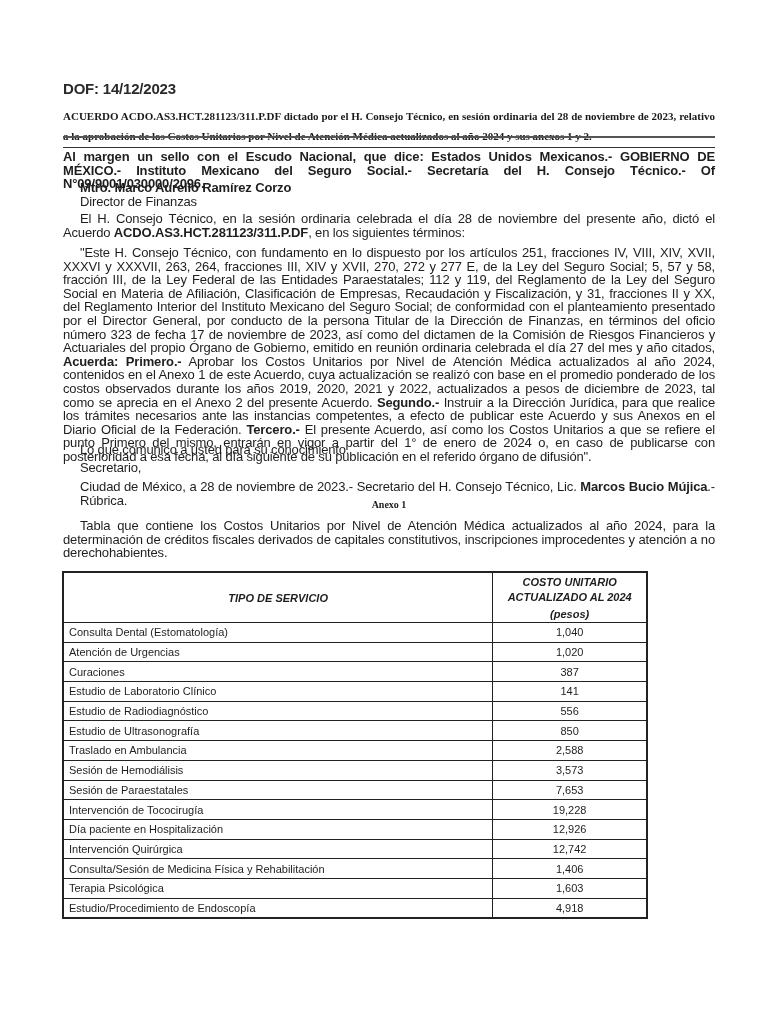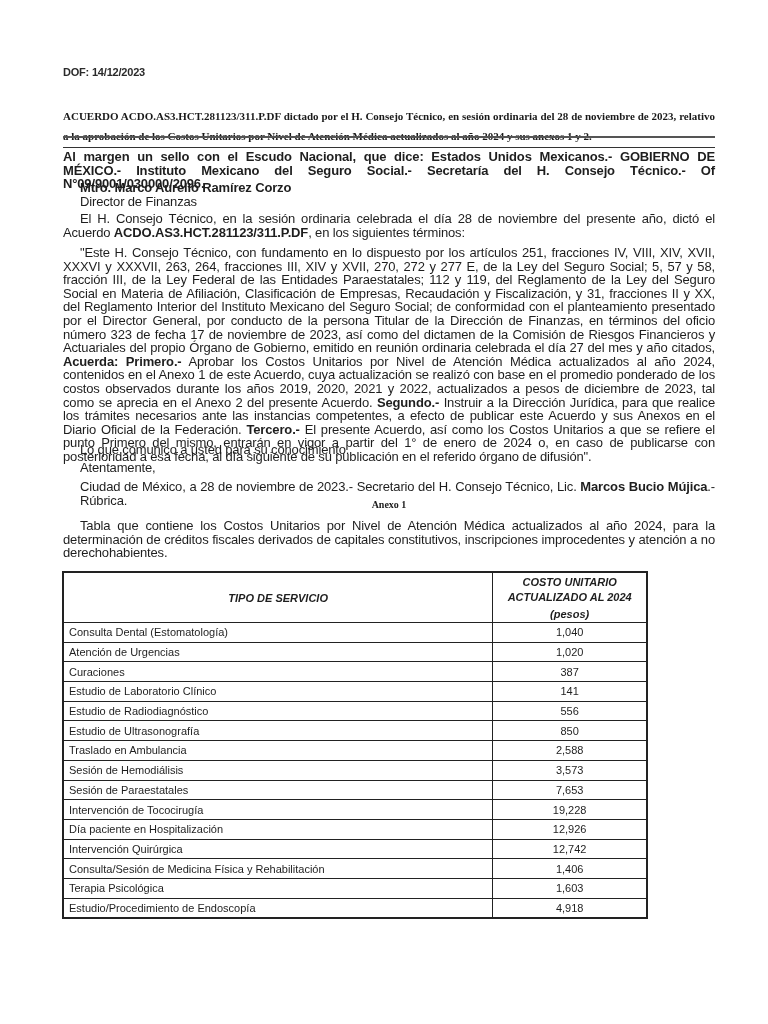--- a/index.html
+++ b/index.html
@@ -3,23 +3,23 @@
 <meta charset="utf-8">
 <style>
   html, body { margin: 0; padding: 0; background: #ffffff; }
   body {
     width: 768px; height: 1024px; position: relative; overflow: hidden;
     color: #1a1a1a;
     font-family: "Liberation Sans", sans-serif;
   }
   .page { position: absolute; left: 63px; top: 0; width: 652px; }
   .dof-date {
-    position: absolute; top: 66px; left: 0;
+    position: absolute; top: 80px; left: 0;
     font-family: "Liberation Sans", sans-serif; font-weight: bold;
-    font-size: 11px; color: #2a2a2a; letter-spacing: -0.2px;
+    font-size: 15px; color: #2a2a2a; letter-spacing: -0.2px;
   }
   .acuerdo-title {
     position: absolute; top: 106px; left: 0; width: 652px;
     font-family: "Liberation Serif", serif; font-weight: bold;
     font-size: 11px; line-height: 20px; text-align: justify;
     color: #1a1a1a;
   }
   .rule-thick { position: absolute; top: 136px; left: 0; width: 652px; height: 2px; background: #555; }
   .rule-thin  { position: absolute; top: 147px; left: 0; width: 652px; height: 1px; background: #333; }
   .body-text {
@@ -69,21 +69,21 @@
 
   <div class="body-text sello">Al margen un sello con el Escudo Nacional, que dice: Estados Unidos Mexicanos.- GOBIERNO DE MÉXICO.- Instituto Mexicano del Seguro Social.- Secretaría del H. Consejo Técnico.- Of N°09/9001/030000/2096.</div>
   <div class="body-text pad-left mtro">Mtro. Marco Aurelio Ramírez Corzo</div>
   <div class="body-text pad-left director">Director de Finanzas</div>
 
   <div class="body-text indent intro"><span>El H. Consejo Técnico, en la sesión ordinaria celebrada el día 28 de noviembre del presente año, dictó el Acuerdo </span><b>ACDO.AS3.HCT.281123/311.P.DF</b><span>, en los siguientes términos:</span></div>
 
   <div class="body-text indent quote"><span>"Este H. Consejo Técnico, con fundamento en lo dispuesto por los artículos 251, fracciones IV, VIII, XIV, XVII, XXXVI y XXXVII, 263, 264, fracciones III, XIV y XVII, 270, 272 y 277 E, de la Ley del Seguro Social; 5, 57 y 58, fracción III, de la Ley Federal de las Entidades Paraestatales; 112 y 119, del Reglamento de la Ley del Seguro Social en Materia de Afiliación, Clasificación de Empresas, Recaudación y Fiscalización, y 31, fracciones II y XX, del Reglamento Interior del Instituto Mexicano del Seguro Social; de conformidad con el planteamiento presentado por el Director General, por conducto de la persona Titular de la Dirección de Finanzas, en términos del oficio número 323 de fecha 17 de noviembre de 2023, así como del dictamen de la Comisión de Riesgos Financieros y Actuariales del propio Órgano de Gobierno, emitido en reunión ordinaria celebrada el día 27 del mes y año citados, </span><b>Acuerda: Primero.-</b><span> Aprobar los Costos Unitarios por Nivel de Atención Médica actualizados al año 2024, contenidos en el Anexo 1 de este Acuerdo, cuya actualización se realizó con base en el promedio ponderado de los costos observados durante los años 2019, 2020, 2021 y 2022, actualizados a pesos de diciembre de 2023, tal como se aprecia en el Anexo 2 del presente Acuerdo. </span><b>Segundo.-</b><span> Instruir a la Dirección Jurídica, para que realice los trámites necesarios ante las instancias competentes, a efecto de publicar este Acuerdo y sus Anexos en el Diario Oficial de la Federación. </span><b>Tercero.-</b><span> El presente Acuerdo, así como los Costos Unitarios a que se refiere el punto Primero del mismo, entrarán en vigor a partir del 1° de enero de 2024 o, en caso de publicarse con posterioridad a esa fecha, al día siguiente de su publicación en el referido órgano de difusión".</span></div>
 
   <div class="body-text pad-left comunico">Lo que comunico a usted para su conocimiento.</div>
-  <div class="body-text pad-left atentamente">Atentamente,</div>
+  <div class="body-text pad-left atentamente">Secretario,</div>
   <div class="body-text pad-left ciudad"><span>Ciudad de México, a 28 de noviembre de 2023.- Secretario del H. Consejo Técnico, Lic. </span><b>Marcos Bucio Mújica</b><span>.- Rúbrica.</span></div>
 
   <div class="anexo-title">Anexo 1</div>
   <div class="body-text indent tabla-desc">Tabla que contiene los Costos Unitarios por Nivel de Atención Médica actualizados al año 2024, para la determinación de créditos fiscales derivados de capitales constitutivos, inscripciones improcedentes y atención a no derechohabientes.</div>
 
   <table class="costs">
     <thead>
       <tr>
         <th class="th-tipo">TIPO DE SERVICIO</th>
         <th class="th-costo">

